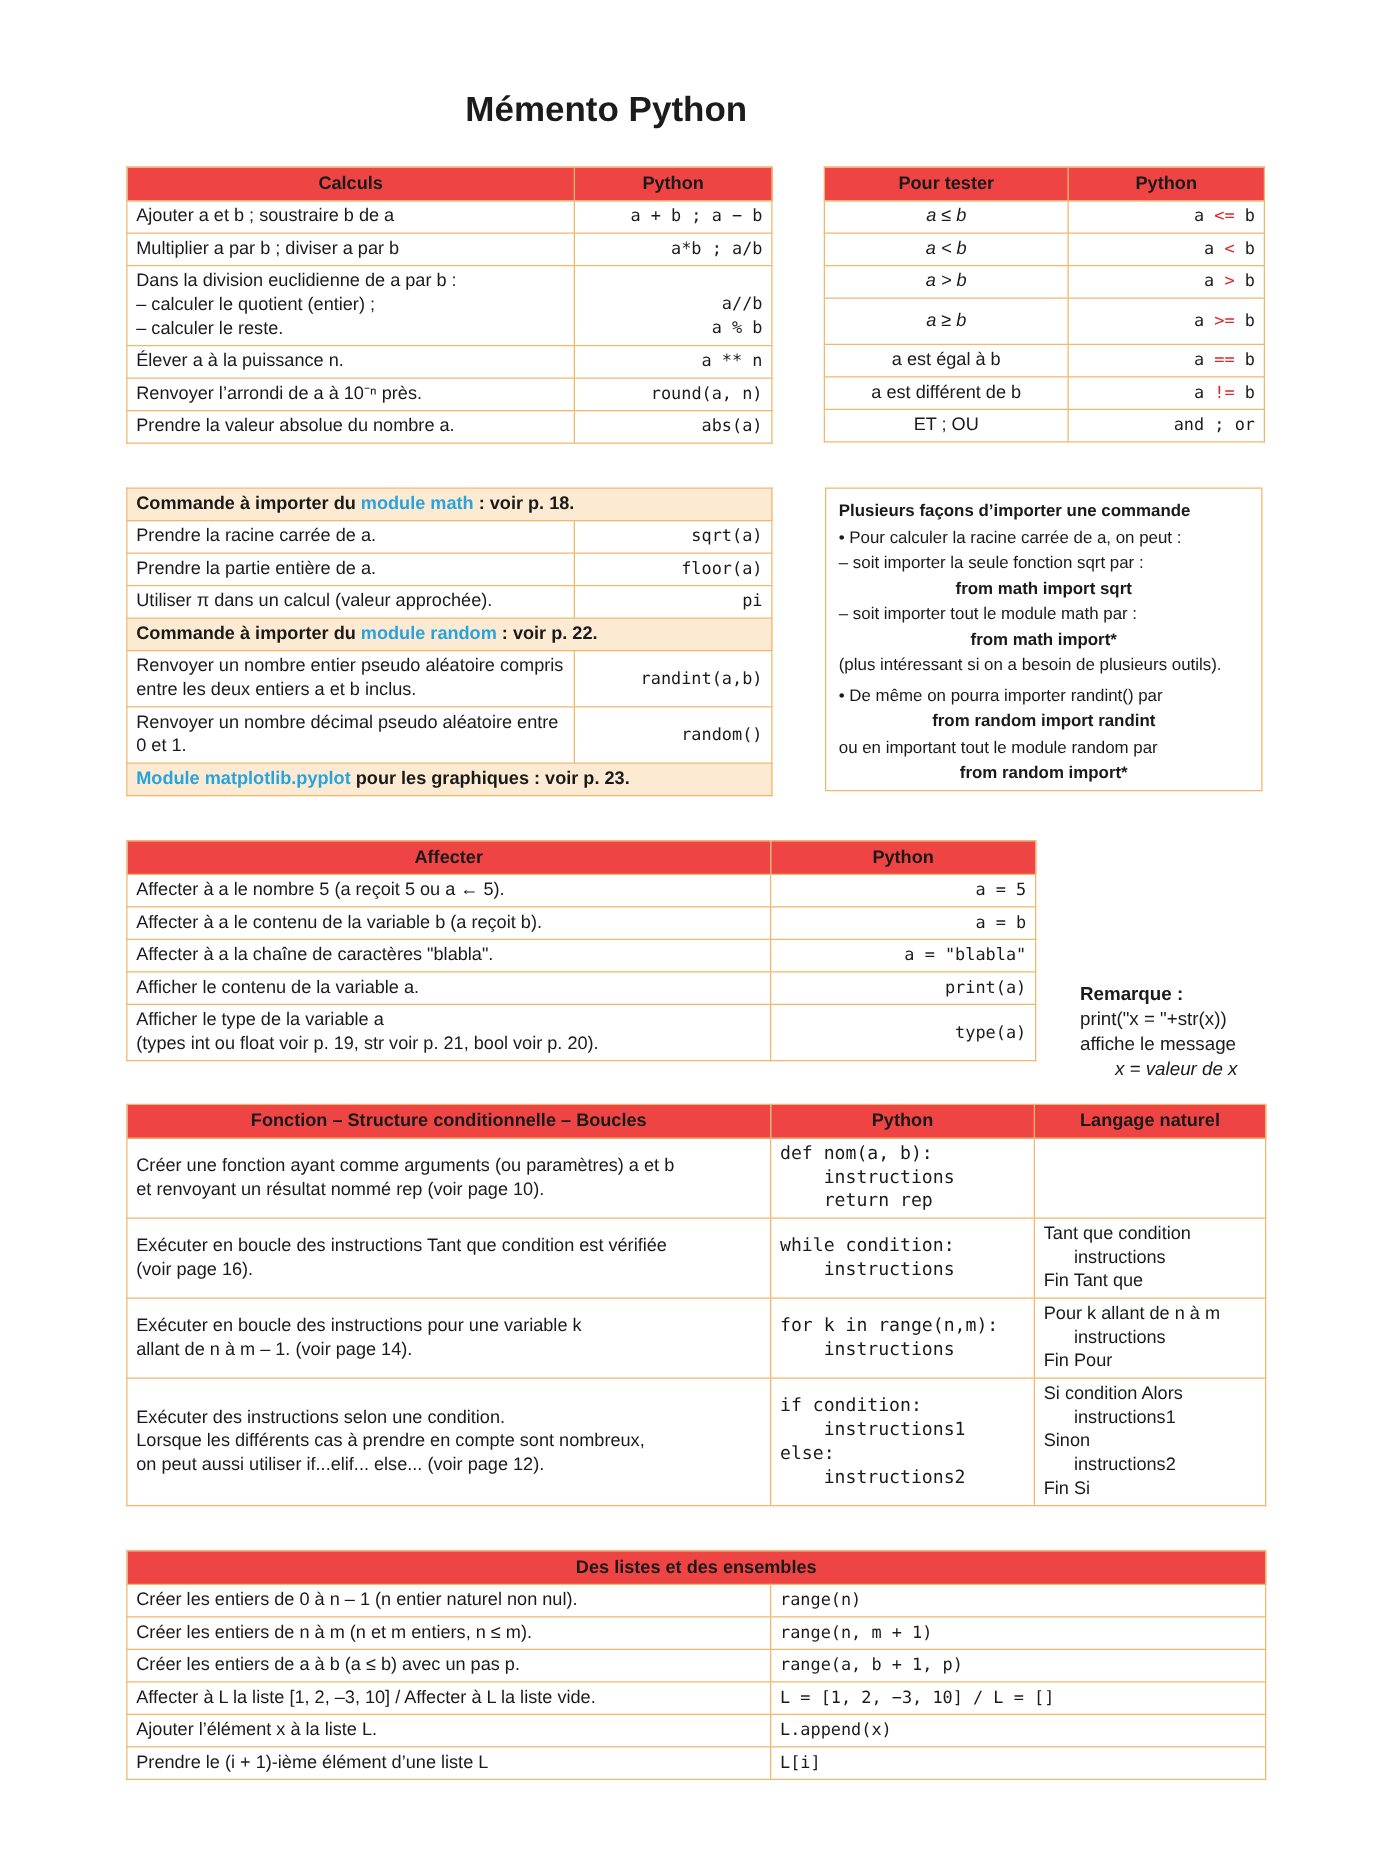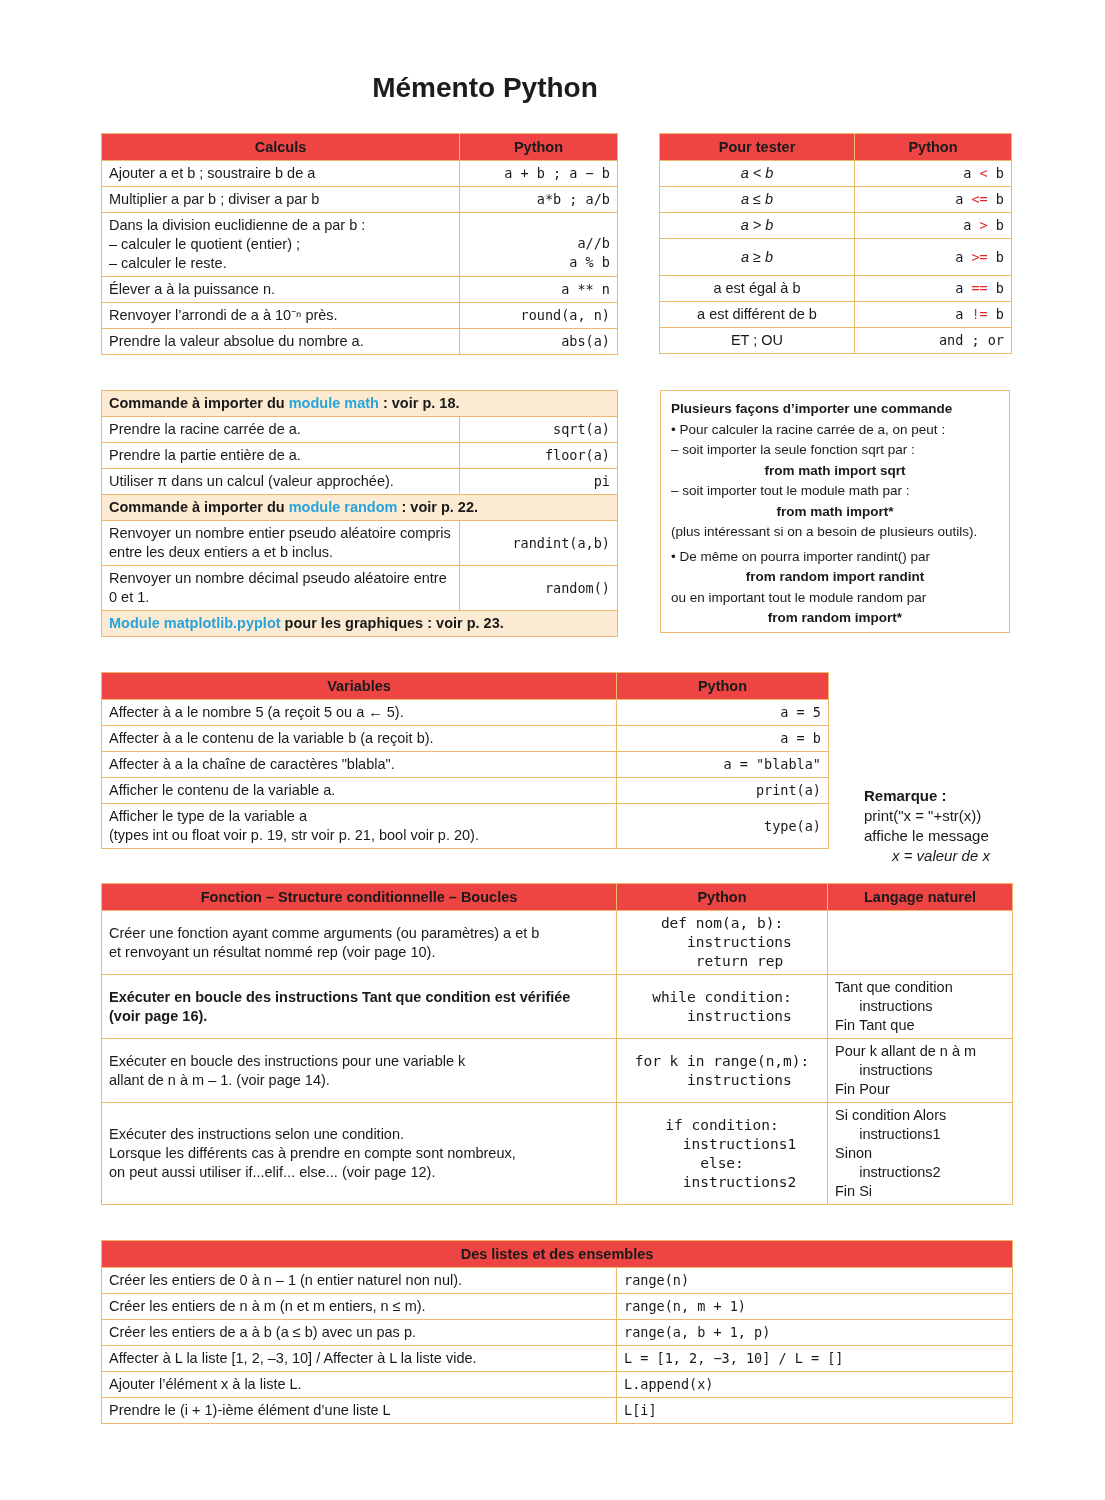--- a/index.html
+++ b/index.html
@@ -7,21 +7,21 @@
   .title { position:absolute; left:0; width:970px; top:72px; text-align:center; font-weight:bold; font-size:28px; color:#1c1c1c; }
   table.m { position:absolute; border-collapse:collapse; font-size:14.5px; }
   table.m td, table.m th { border:1.5px solid #f0b86a; padding:3px 7px; line-height:19px; vertical-align:middle; }
   table.m th { background:#ef4444; font-weight:bold; text-align:center; height:20px; }
   td.code { font-family:"DejaVu Sans Mono", monospace; font-size:13.5px; text-align:right; }
   td.codel { font-family:"DejaVu Sans Mono", monospace; font-size:13.5px; text-align:left; }
   td.c { text-align:center; }
   td.sect { background:#fcebd2; font-weight:bold; }
   .blue { color:#29a3dc; }
   .red { color:#e0262b; }
-  .pre { white-space:pre; font-family:"DejaVu Sans Mono", monospace; font-size:14.5px; line-height:19.5px; text-align:center; }
+  .pre { white-space:pre; font-family:"DejaVu Sans Mono", monospace; font-size:14.5px; line-height:19.5px; text-align:left; }
   .nat { white-space:pre; line-height:19px; font-size:14.5px; }
   .box { position:absolute; left:660px; top:390px; width:350px; height:243px; border:1.5px solid #f0b86a; box-sizing:border-box; padding:8px 10px; font-size:13.5px; line-height:20.5px; }
   .box .h { font-weight:bold; }
   .box .cb { font-weight:bold; text-align:center; }
   .rem { position:absolute; left:864px; top:753px; font-size:15px; line-height:20px;margin-top:33px; }
   .rem .h { font-weight:bold; }
   .rem .ind { padding-left:28px; font-style:italic; }
 </style>
 </head>
 <body>
@@ -64,26 +64,26 @@
 </tbody>
   </table>
 
 <table class="m" style="left:659px; top:133px; width:353px;">
   <tbody>
       <tr>
     <th style="width:180px;">Pour tester</th>
     <th>Python</th>
   </tr>
   <tr>
+        <td class="c" style="font-style:italic;">a ≤ b</td>
+        <td class="code"><span>a</span> <span class="red">&lt;=</span> <span>b</span></td>
+      </tr>
+  <tr>
         <td class="c" style="font-style:italic;">a &lt; b</td>
         <td class="code"><span>a</span> <span class="red">&lt;</span> <span>b</span></td>
-      </tr>
-  <tr>
-        <td class="c" style="font-style:italic;">a ≤ b</td>
-        <td class="code"><span>a</span> <span class="red">&lt;=</span> <span>b</span></td>
       </tr>
   <tr>
         <td class="c" style="font-style:italic;">a &gt; b</td>
         <td class="code"><span>a</span> <span class="red">&gt;</span> <span>b</span></td>
       </tr>
   <tr>
         <td class="c" style="font-style:italic; height:30px;">a ≥ b</td>
         <td class="code"><span>a</span> <span class="red">&gt;=</span> <span>b</span></td>
       </tr>
   <tr>
@@ -145,21 +145,21 @@
   <div style="margin-bottom:4px;">(plus intéressant si on a besoin de plusieurs outils).</div>
   <div>• De même on pourra importer randint() par</div>
   <div class="cb">from random import randint</div>
   <div>ou en important tout le module random par</div>
   <div class="cb">from random import*</div>
 </div>
 
 <table class="m" style="left:101px; top:672px; width:728px;">
   <tbody>
       <tr>
-    <th style="width:500px;">Variables</th>
+    <th style="width:500px;">Affecter</th>
     <th>Python</th>
   </tr>
   <tr>
         <td>Affecter à a le nombre 5 (a reçoit 5 ou a ← 5).</td>
         <td class="code">a = 5</td>
       </tr>
   <tr>
         <td>Affecter à a le contenu de la variable b (a reçoit b).</td>
         <td class="code">a = b</td>
       </tr>
@@ -195,21 +195,21 @@
   </tr>
   <tr style="height:64px;">
     <td style="white-space:pre-line;">Créer une fonction ayant comme arguments (ou paramètres) a et b
 et renvoyant un résultat nommé rep (voir page 10).</td>
     <td class="pre">def nom(a, b):
     instructions
     return rep</td>
     <td class="nat"></td>
   </tr>
   <tr style="height:62px;">
-    <td style="white-space:pre-line;font-weight:bold;">Exécuter en boucle des instructions Tant que condition est vérifiée
+    <td style="white-space:pre-line;">Exécuter en boucle des instructions Tant que condition est vérifiée
 (voir page 16).</td>
     <td class="pre">while condition:
     instructions</td>
     <td class="nat">Tant que condition
       instructions
 Fin Tant que</td>
   </tr>
   <tr style="height:62px;">
     <td style="white-space:pre-line;">Exécuter en boucle des instructions pour une variable k
 allant de n à m – 1. (voir page 14).</td>

